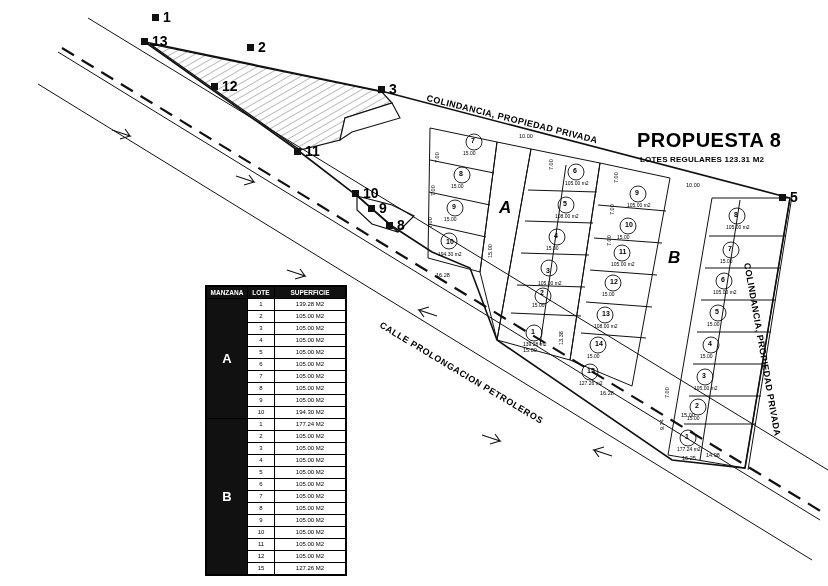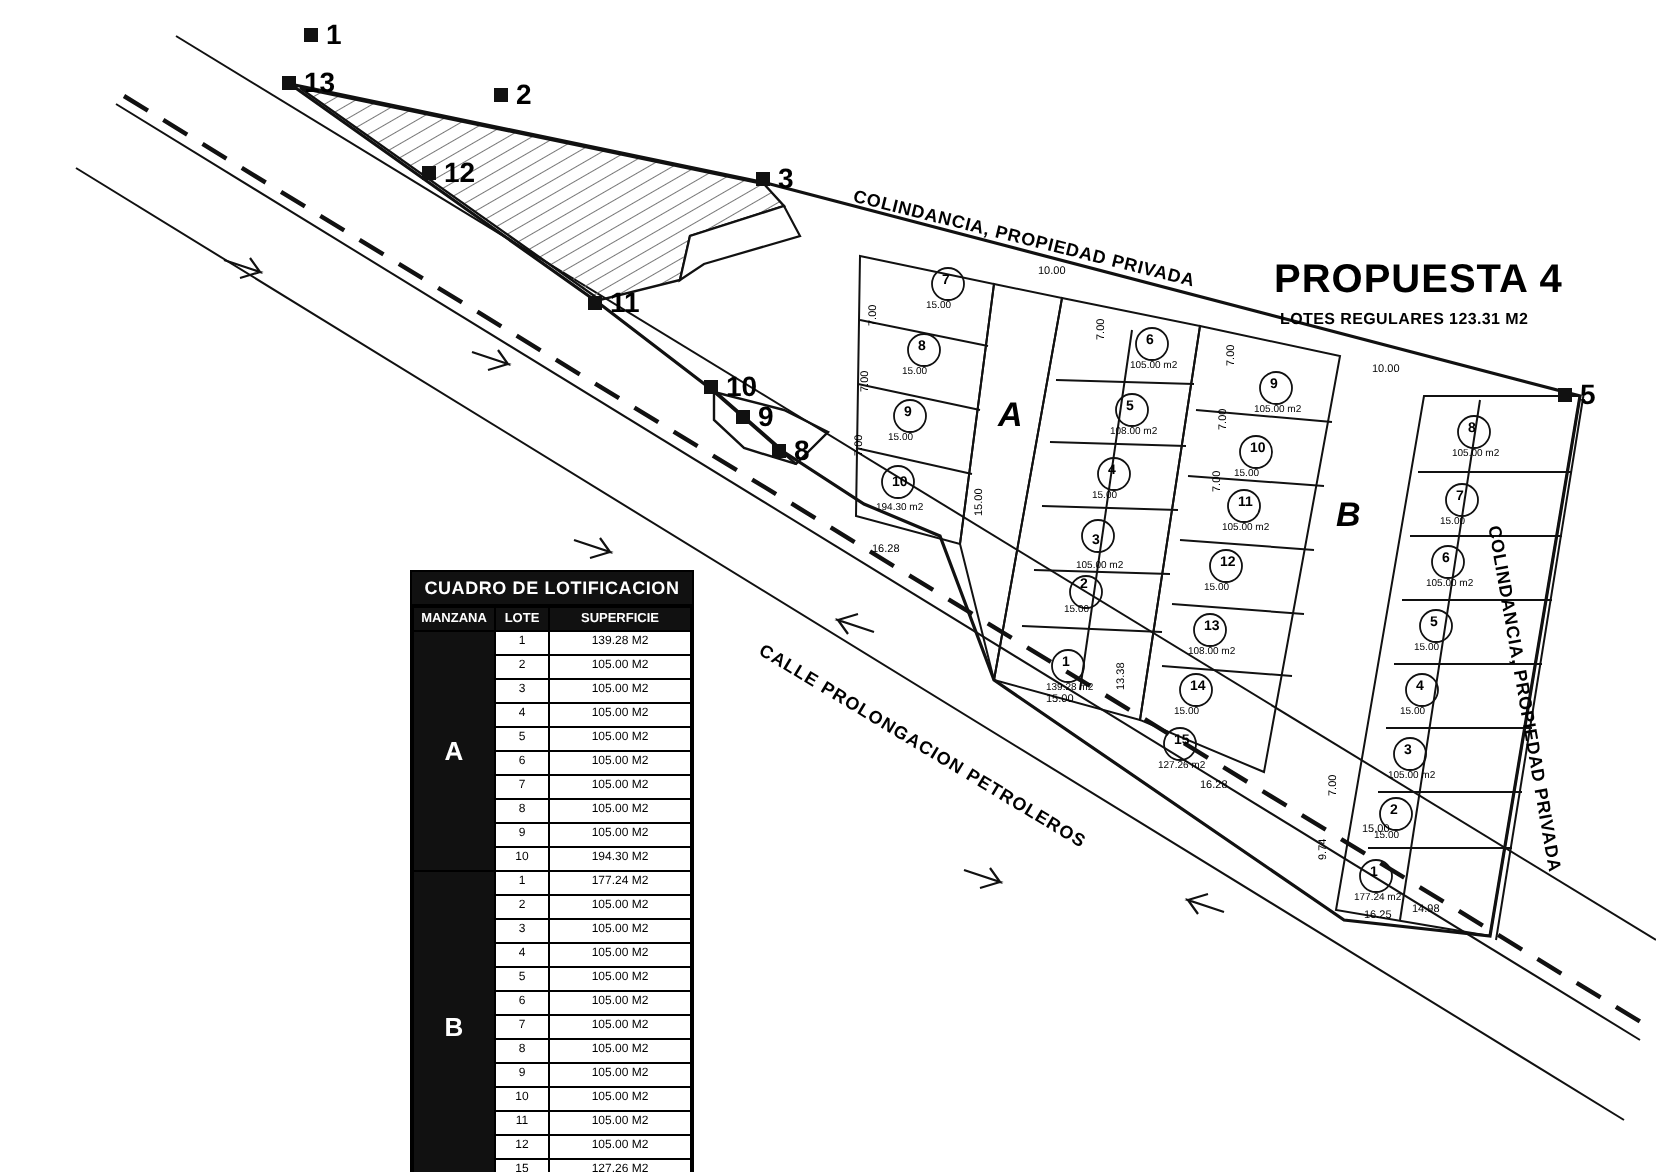--- a/index.html
+++ b/index.html
@@ -154,21 +154,21 @@
       <circle cx="705" cy="377" r="8"></circle>
     <circle cx="698" cy="407" r="8"></circle>
       <circle cx="688" cy="438" r="8"></circle>
   </g>
 
   <g>
     <line x1="792" y1="196" x2="748" y2="470" stroke="#111" stroke-width="1"></line>
   </g>
 </svg>
 
-<div class="lbl title-main" style="left:637px;top:129px;">PROPUESTA  4</div>
+<div class="lbl title-main" style="left:637px;top:129px;">PROPUESTA  8</div>
 <div class="lbl title-sub" style="left:640px;top:155px;">LOTES REGULARES 123.31 M2</div>
 
 <div class="lbl mz" style="left:499px;top:198px;">A</div>
 <div class="lbl mz" style="left:668px;top:248px;">B</div>
 
 <div class="lbl road" style="left:383px;top:320px;transform:rotate(31deg);transform-origin:0 0;">CALLE PROLONGACION PETROLEROS</div>
 
 <div class="lbl colind" style="left:428px;top:93px;transform:rotate(14deg);transform-origin:0 0;">COLINDANCIA, PROPIEDAD PRIVADA</div>
 
 <div class="lbl colind" style="left:752px;top:262px;transform:rotate(80deg);transform-origin:0 0;">COLINDANCIA, PROPIEDAD PRIVADA</div>
@@ -284,21 +284,20 @@
     <div class="lbl dim" style="left: 436px; top: 272px;">16.28</div>
     <div class="lbl dim" style="left: 600px; top: 390px;">16.28</div>
     <div class="lbl dim" style="left: 682px; top: 455px;">16.25</div>
     <div class="lbl dim" style="left: 706px; top: 452px;">14.98</div>
     <div class="lbl dim" style="left: 523px; top: 347px;">15.00</div>
     <div class="lbl dim" style="left: 659px; top: 430px; transform: rotate(-90deg); transform-origin: 0px 0px;">9.74</div>
     <div class="lbl dim" style="left: 681px; top: 412px;">15.00</div>
   </div>
 
 <div id="tbl">
-  <div class="cap">CUADRO DE LOTIFICACION</div>
   <table>
     <thead>
       <tr>
         <th>MANZANA</th>
         <th>LOTE</th>
         <th>SUPERFICIE</th>
       </tr>
     </thead>
     <tbody id="tbody">
         <tr>

